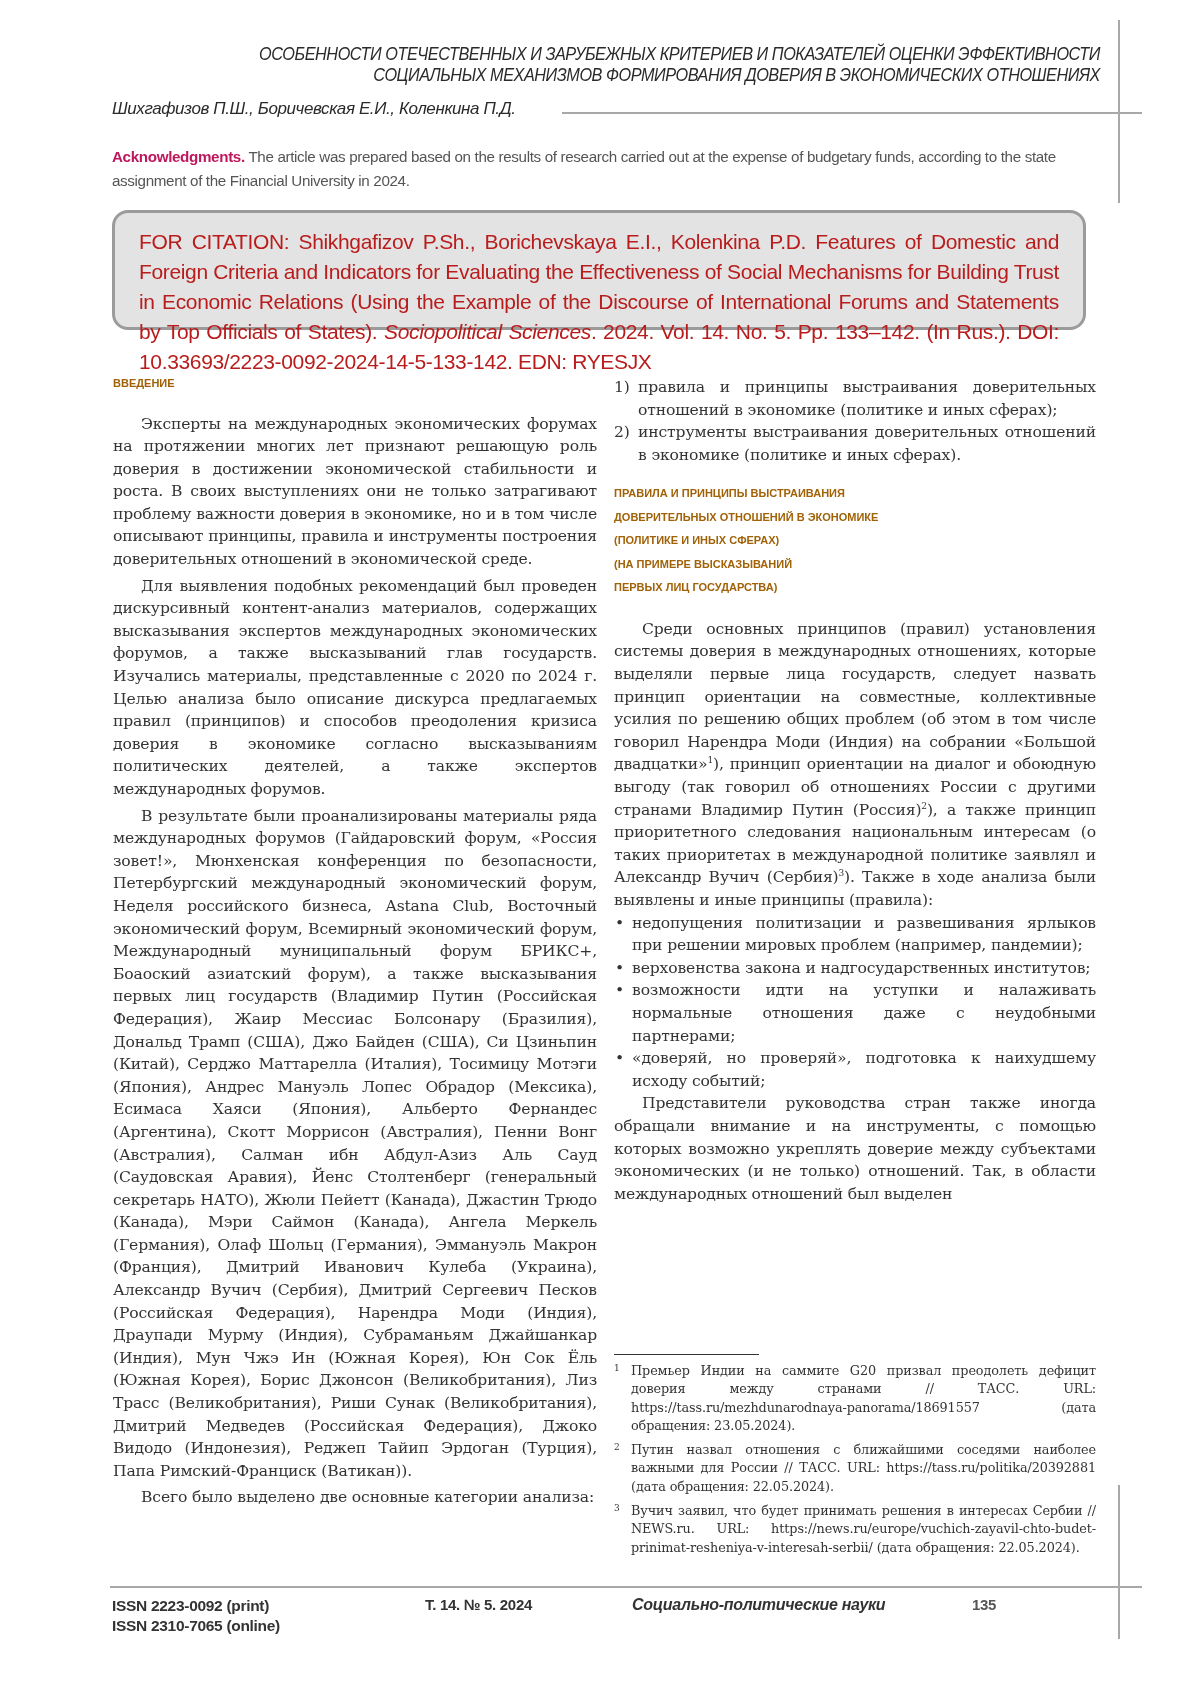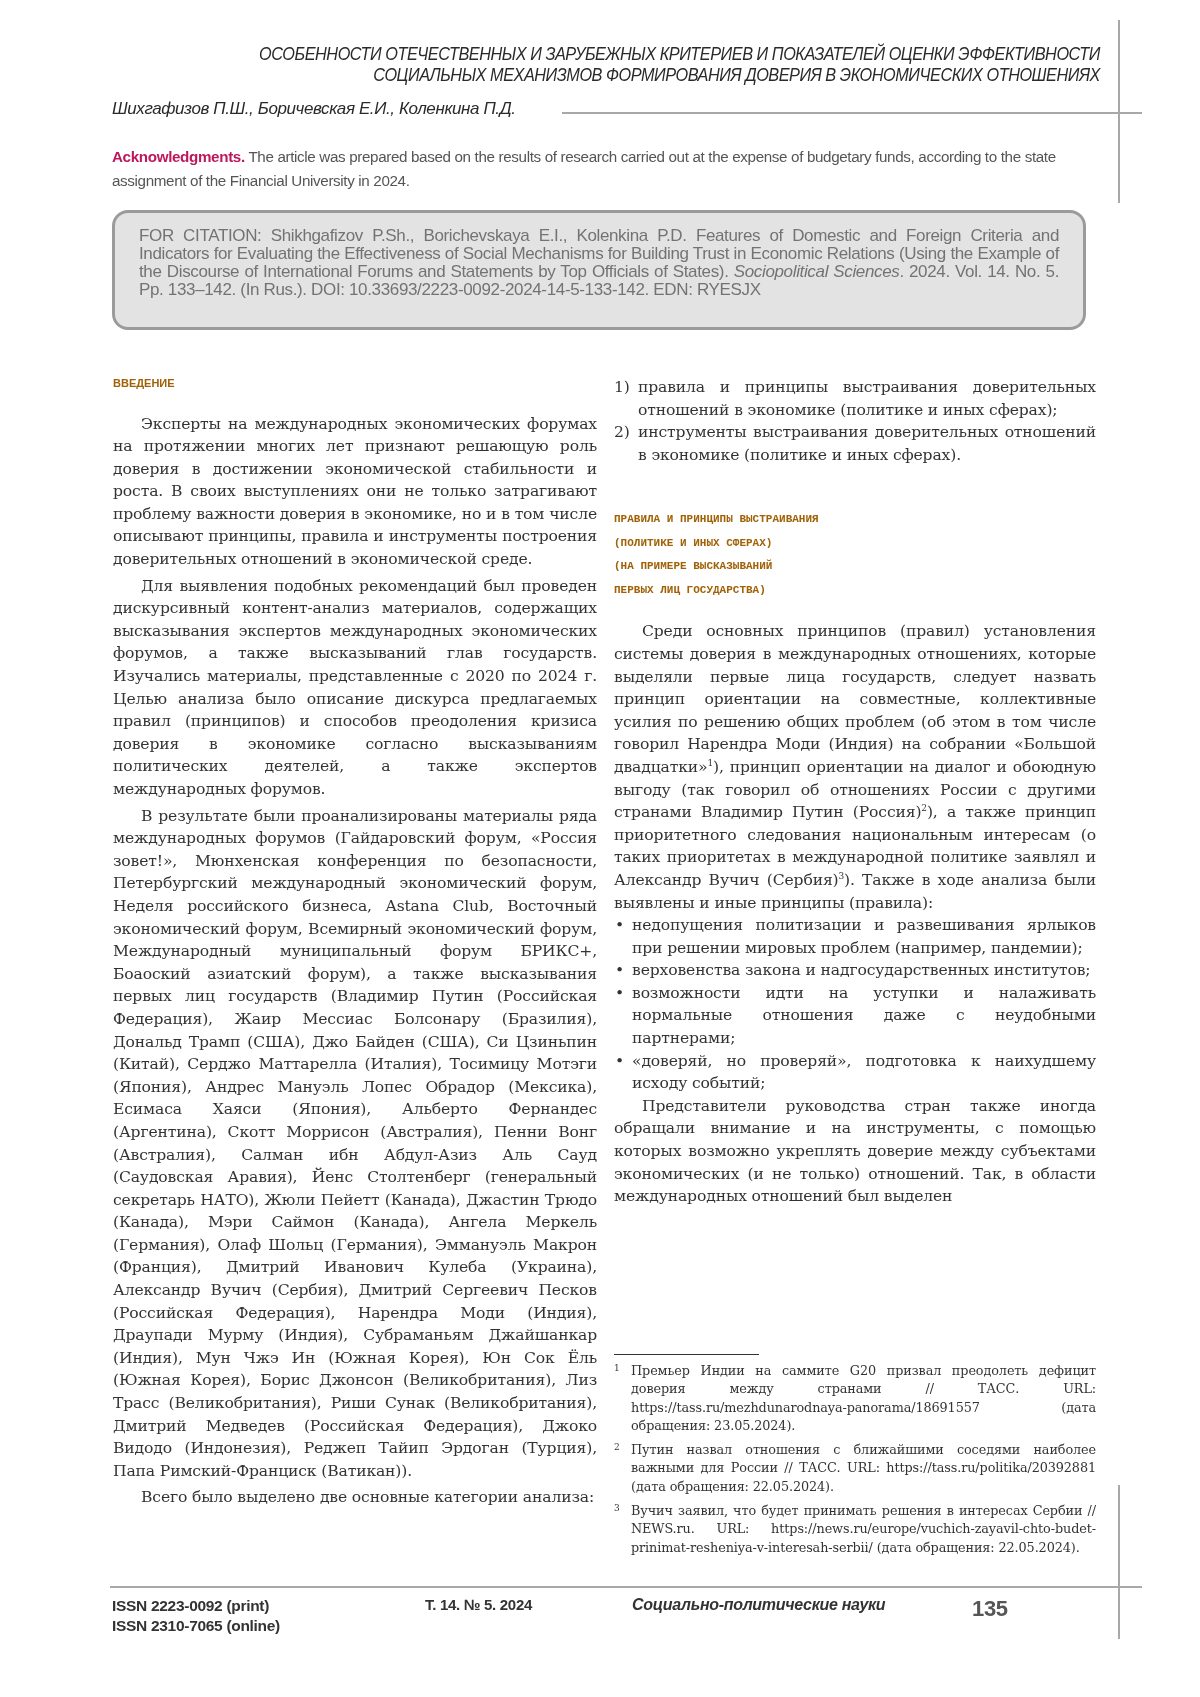--- a/index.html
+++ b/index.html
@@ -31,21 +31,21 @@
     font-size: 15.2px; line-height: 24px; color: #555; letter-spacing: -0.35px;
   }
   .ack b { color: #be185d; }
 
   .cite-box {
     position: absolute; left: 112px; top: 210px; width: 974px; height: 120px;
     background: #e3e3e3; border: 3px solid #9b9b9b; border-radius: 16px;
     box-sizing: border-box; padding: 14px 24px 0 24px;
   }
   .cite-text {
-    font-size: 17px; line-height: 18px; color: #737373; text-align: justify;
+    font-size: 21px; line-height: 30px; color: #b91c1c; text-align: justify;
     letter-spacing: -0.35px;
   }
   .cite-text i { font-style: italic; }
 
   
   .col { position: absolute; top: 372px; width: 484px; }
   .col-left { left: 113px; }
   .col-right { left: 614px; top: 376px; width: 482px; }
 
   .h-sec {
@@ -71,21 +71,21 @@
   .fn-sep { position: absolute; left: 614px; top: 1354px; width: 145px; height: 1px; background: #333; }
   .footnotes { position: absolute; left: 614px; top: 1362px; width: 482px; }
   .fn { position: relative; padding-left: 17px; font-size: 12.8px; line-height: 18.3px; text-align: justify; color: #333; margin-bottom: 6px; letter-spacing: -0.1px; }
   .fn .fn-num { position: absolute; left: 0; top: -3px; font-size: 9px; }
 
   
   .footer { position: absolute; top: 1596px; font-family: "Liberation Sans", sans-serif; color: #333; letter-spacing: -0.3px; font-weight: bold; }
   .issn { left: 112px; font-size: 15.5px; line-height: 20px; }
   .issue { left: 425px; font-size: 15px; }
   .journal { left: 632px; font-size: 16px; font-style: italic; }
-  .pagenum { left: 972px; font-size: 22px; color: #555; }
+  .pagenum { left: 972px; font-size: 15px; color: #555; }
 </style>
 </head>
 <body>
 
 <div class="vline" style="left:1118px; top:20px; height:183px;"></div>
 <div class="hline" style="left:562px; top:112px; width:580px;"></div>
 <div class="vline" style="left:1118px; top:1485px; height:154px;"></div>
 <div class="hline" style="left:110px; top:1586px; width:1032px;"></div>
 
 <div class="run-title sans">
@@ -107,22 +107,23 @@
   <p class="p indent" style="margin-top:4px;">В результате были проанализированы материалы ряда международных форумов (Гайдаровский форум, «Россия зовет!», Мюнхенская конференция по безопасности, Петербургский международный экономический форум, Неделя российского бизнеса, Astana Club, Восточный экономический форум, Всемирный экономический форум, Международный муниципальный форум БРИКС+, Боаоский азиатский форум), а также высказывания первых лиц государств (Владимир Путин (Российская Федерация), Жаир Мессиас Болсонару (Бразилия), Дональд Трамп (США), Джо Байден (США), Си Цзиньпин (Китай), Серджо Маттарелла (Италия), Тосимицу Мотэги (Япония), Андрес Мануэль Лопес Обрадор (Мексика), Есимаса Хаяси (Япония), Альберто Фернандес (Аргентина), Скотт Моррисон (Австралия), Пенни Вонг (Австралия), Салман ибн Абдул-Азиз Аль Сауд (Саудовская Аравия), Йенс Столтенберг (генеральный секретарь НАТО), Жюли Пейетт (Канада), Джастин Трюдо (Канада), Мэри Саймон (Канада), Ангела Меркель (Германия), Олаф Шольц (Германия), Эммануэль Макрон (Франция), Дмитрий Иванович Кулеба (Украина), Александр Вучич (Сербия), Дмитрий Сергеевич Песков (Российская Федерация), Нарендра Моди (Индия), Драупади Мурму (Индия), Субраманьям Джайшанкар (Индия), Мун Чжэ Ин (Южная Корея), Юн Сок Ёль (Южная Корея), Борис Джонсон (Великобритания), Лиз Трасс (Великобритания), Риши Сунак (Великобритания), Дмитрий Медведев (Российская Федерация), Джоко Видодо (Индонезия), Реджеп Тайип Эрдоган (Турция), Папа Римский-Франциск (Ватикан)).</p>
   <p class="p indent" style="margin-top:4px;">Всего было выделено две основные категории анализа:</p>
 </div>
 
 <div class="col col-right">
   <ol class="enum p">
     <li><span class="num">1)</span><span>правила и принципы выстраивания доверительных отношений в экономике (политике и иных сферах);</span></li>
     <li><span class="num">2)</span><span>инструменты выстраивания доверительных отношений в экономике (политике и иных сферах).</span></li>
   </ol>
 
-  <h2 class="h-sec" style="margin-top:42px;font-family:Liberation Mono, monospace;">
+  <h2 class="h-sec" style="margin-top:16px;">
     <div>ПРАВИЛА И ПРИНЦИПЫ ВЫСТРАИВАНИЯ</div>
+    <div>ДОВЕРИТЕЛЬНЫХ ОТНОШЕНИЙ В ЭКОНОМИКЕ</div>
     <div>(ПОЛИТИКЕ И ИНЫХ СФЕРАХ)</div>
     <div>(НА ПРИМЕРЕ ВЫСКАЗЫВАНИЙ</div>
     <div>ПЕРВЫХ ЛИЦ ГОСУДАРСТВА)</div>
   </h2>
 
   <p class="p indent" style="margin-top:18px;"><span>Среди основных принципов (правил) установления системы доверия в международных отношениях, которые выделяли первые лица государств, следует назвать принцип ориентации на совместные, коллективные усилия по решению общих проблем (об этом в том числе говорил Нарендра Моди (Индия) на собрании «Большой двадцатки»</span><sup>1</sup><span>), принцип ориентации на диалог и обоюдную выгоду (так говорил об отношениях России с другими странами Владимир Путин (Россия)</span><sup>2</sup><span>), а также принцип приоритетного следования национальным интересам (о таких приоритетах в международной политике заявлял и Александр Вучич (Сербия)</span><sup>3</sup><span>). Также в ходе анализа были выявлены и иные принципы (правила):</span></p>
 
   <ul class="bul p">
     <li>недопущения политизации и развешивания ярлыков при решении мировых проблем (например, пандемии);</li>
     <li>верховенства закона и надгосударственных институтов;</li>

